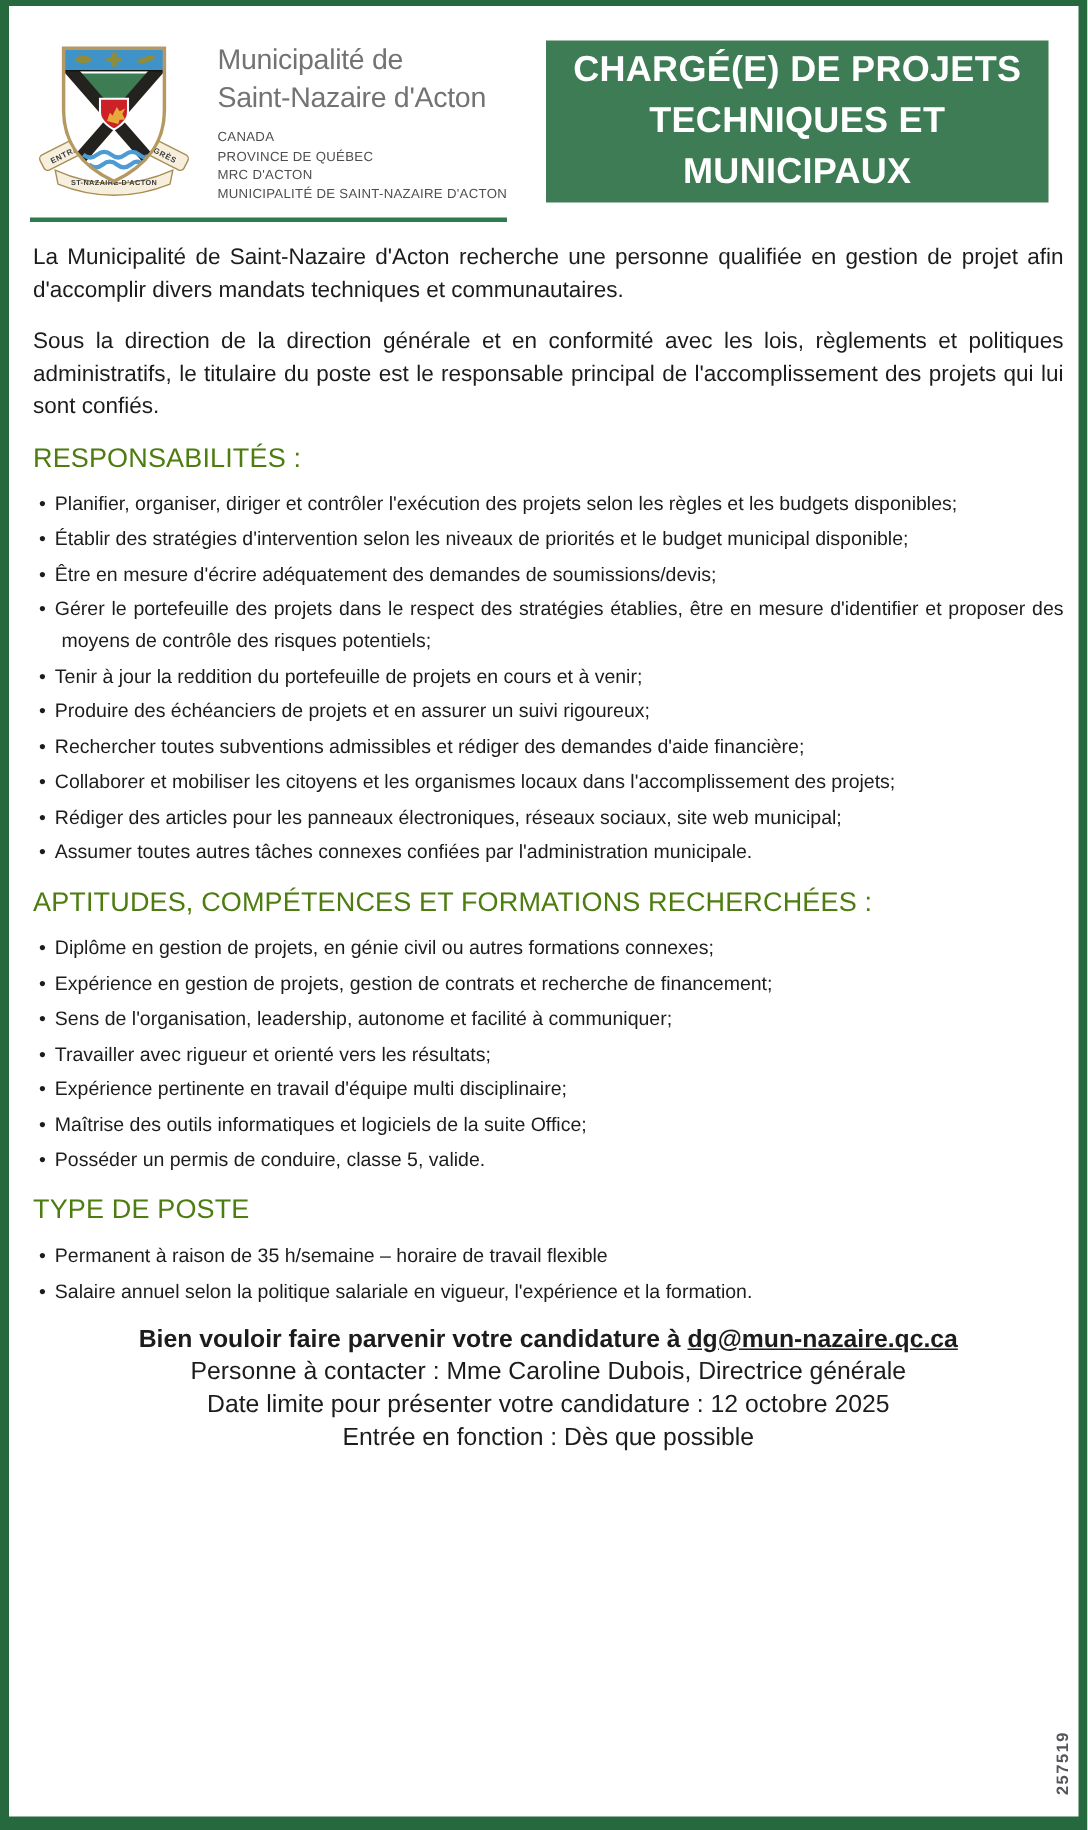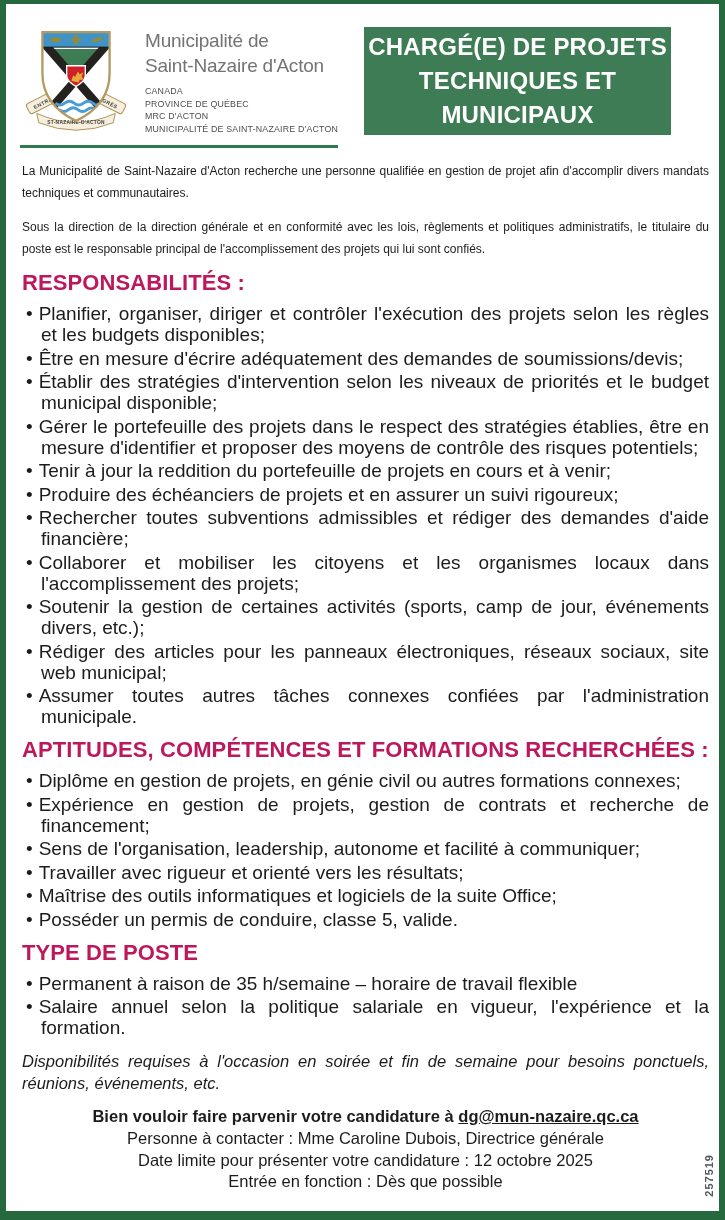--- a/index.html
+++ b/index.html
@@ -13,37 +13,37 @@
   header{display:flex;align-items:flex-start;padding:14px 10px 0 14px;}
   .header-left{width:318px;flex:0 0 auto;}
   .logo-row{display:flex;align-items:flex-start;}
   .logo-svg{width:112px;height:118px;flex:0 0 auto;display:block;}
   .org-block{margin-left:13px;padding-top:10px;}
   .org-name{font-size:19px;line-height:25px;color:#737373;letter-spacing:-0.2px;white-space:nowrap;}
   .org-sub-wrap{margin-top:7px;}
   .org-sub-line{font-size:8.8px;line-height:12.5px;color:#4e4e50;letter-spacing:.2px;white-space:nowrap;}
   .header-rule{height:3px;background:#2e7b4f;margin-top:9px;}
   .title-box{
-    margin-left:26px;margin-top:9px;width:307px;height:108px;background:#3d7c54;
+    margin-left:26px;margin-top:9px;width:335px;height:108px;background:#3d7c54;
     display:flex;align-items:center;justify-content:center;flex:0 0 auto;
   }
   .title-box h1{
     margin:0;color:#fff;font-size:24px;line-height:34px;font-weight:bold;
     text-align:center;white-space:pre-line;letter-spacing:.2px;
   }
   
   main{padding:0 10px 0 16px;}
-  p.intro{font-size:12px;line-height:21.5px;text-align:justify;margin:13px 0 0 0;}
+  p.intro{font-size:15px;line-height:21.5px;text-align:justify;margin:13px 0 0 0;}
   h2.section-heading{
-    color:#be185d;font-size:22px;line-height:24px;font-weight:bold;
+    color:#4d7c0f;font-size:18px;line-height:24px;font-weight:normal;
     margin:11px 0 0 0;letter-spacing:.1px;
   }
   ul.bullets{list-style:none;margin:8px 0 0 0;padding:0 0 0 4px;}
   ul.bullets li{
-    font-size:19px;line-height:21px;text-align:justify;
+    font-size:13px;line-height:21px;text-align:justify;
     padding-left:15px;text-indent:-15px;margin:0 0 2.5px 0;
   }
   .blt{padding-right:6px;}
   .note{font-style:italic;font-size:16.5px;line-height:22px;text-align:justify;margin:12px 0 0 0;}
   .apply{margin:12px 0 0 0;font-size:16.5px;line-height:21.8px;text-align:center;}
   .apply-line{margin:0;}
   .bold-line{font-weight:bold;}
   .email-link{font-weight:bold;color:inherit;text-decoration:underline;cursor:pointer;}
   .doc-number{
     position:absolute;right:4px;bottom:14px;
@@ -120,56 +120,55 @@
 
   <main>
     <p class="intro">La Municipalité de Saint-Nazaire d'Acton recherche une personne qualifiée en gestion de projet afin d'accomplir divers mandats techniques et communautaires.</p>
     <p class="intro">Sous la direction de la direction générale et en conformité avec les lois, règlements et politiques administratifs, le titulaire du poste est le responsable principal de l'accomplissement des projets qui lui sont confiés.</p>
 
     <section>
       <h2 class="section-heading">RESPONSABILITÉS :</h2>
       <ul class="bullets">
 
       <li><span class="blt">•</span><span>Planifier, organiser, diriger et contrôler l'exécution des projets selon les règles et les budgets disponibles;</span></li>
+          <li><span class="blt">•</span><span>Établir des stratégies d'intervention selon les niveaux de priorités et le budget municipal disponible;</span></li>
           <li><span class="blt">•</span><span>Être en mesure d'écrire adéquatement des demandes de soumissions/devis;</span></li>
-          <li><span class="blt">•</span><span>Établir des stratégies d'intervention selon les niveaux de priorités et le budget municipal disponible;</span></li>
           <li><span class="blt">•</span><span>Gérer le portefeuille des projets dans le respect des stratégies établies, être en mesure d'identifier et proposer des moyens de contrôle des risques potentiels;</span></li>
           <li><span class="blt">•</span><span>Tenir à jour la reddition du portefeuille de projets en cours et à venir;</span></li>
           <li><span class="blt">•</span><span>Produire des échéanciers de projets et en assurer un suivi rigoureux;</span></li>
           <li><span class="blt">•</span><span>Rechercher toutes subventions admissibles et rédiger des demandes d'aide financière;</span></li>
           <li><span class="blt">•</span><span>Collaborer et mobiliser les citoyens et les organismes locaux dans l'accomplissement des projets;</span></li>
-          <li><span class="blt">•</span><span>Soutenir la gestion de certaines activités (sports, camp de jour, événements divers, etc.);</span></li>
           <li><span class="blt">•</span><span>Rédiger des articles pour les panneaux électroniques, réseaux sociaux, site web municipal;</span></li>
           <li><span class="blt">•</span><span>Assumer toutes autres tâches connexes confiées par l'administration municipale.</span></li>
         </ul>
     </section>
 
     <section>
       <h2 class="section-heading">APTITUDES, COMPÉTENCES ET FORMATIONS RECHERCHÉES :</h2>
       <ul class="bullets">
 
       <li><span class="blt">•</span><span>Diplôme en gestion de projets, en génie civil ou autres formations connexes;</span></li>
           <li><span class="blt">•</span><span>Expérience en gestion de projets, gestion de contrats et recherche de financement;</span></li>
           <li><span class="blt">•</span><span>Sens de l'organisation, leadership, autonome et facilité à communiquer;</span></li>
           <li><span class="blt">•</span><span>Travailler avec rigueur et orienté vers les résultats;</span></li>
+          <li><span class="blt">•</span><span>Expérience pertinente en travail d'équipe multi disciplinaire;</span></li>
           <li><span class="blt">•</span><span>Maîtrise des outils informatiques et logiciels de la suite Office;</span></li>
           <li><span class="blt">•</span><span>Posséder un permis de conduire, classe 5, valide.</span></li>
         </ul>
     </section>
 
     <section>
       <h2 class="section-heading">TYPE DE POSTE</h2>
       <ul class="bullets">
 
       <li><span class="blt">•</span><span>Permanent à raison de 35 h/semaine – horaire de travail flexible</span></li>
           <li><span class="blt">•</span><span>Salaire annuel selon la politique salariale en vigueur, l'expérience et la formation.</span></li>
         </ul>
     </section>
 
-    <p class="note">Disponibilités requises à l'occasion en soirée et fin de semaine pour besoins ponctuels, réunions, événements, etc.</p>
 
     <div class="apply">
       <p class="apply-line bold-line"><span>Bien vouloir faire parvenir votre candidature à </span><a class="email-link">dg@mun-nazaire.qc.ca</a></p>
       <p class="apply-line">Personne à contacter : Mme Caroline Dubois, Directrice générale</p>
       <p class="apply-line">Date limite pour présenter votre candidature : 12 octobre 2025</p>
       <p class="apply-line">Entrée en fonction : Dès que possible</p>
     </div>
   </main>
 
   <div class="doc-number">257519</div>

